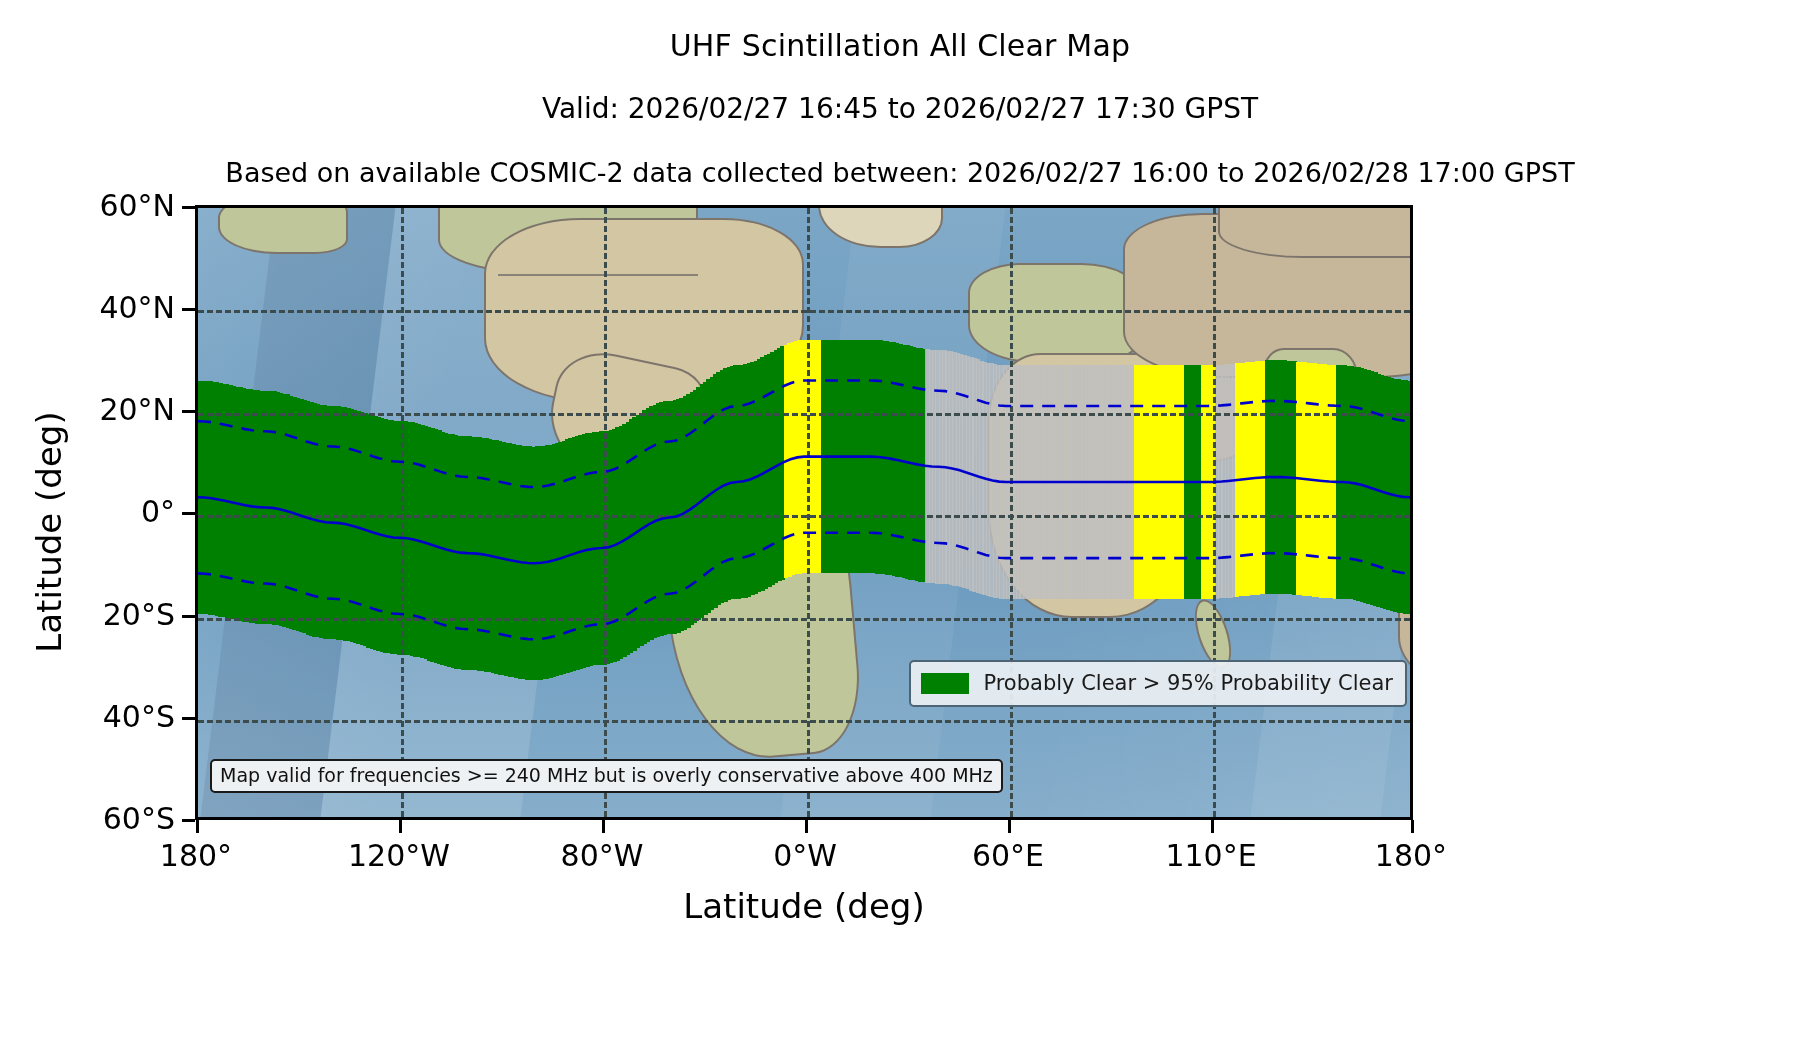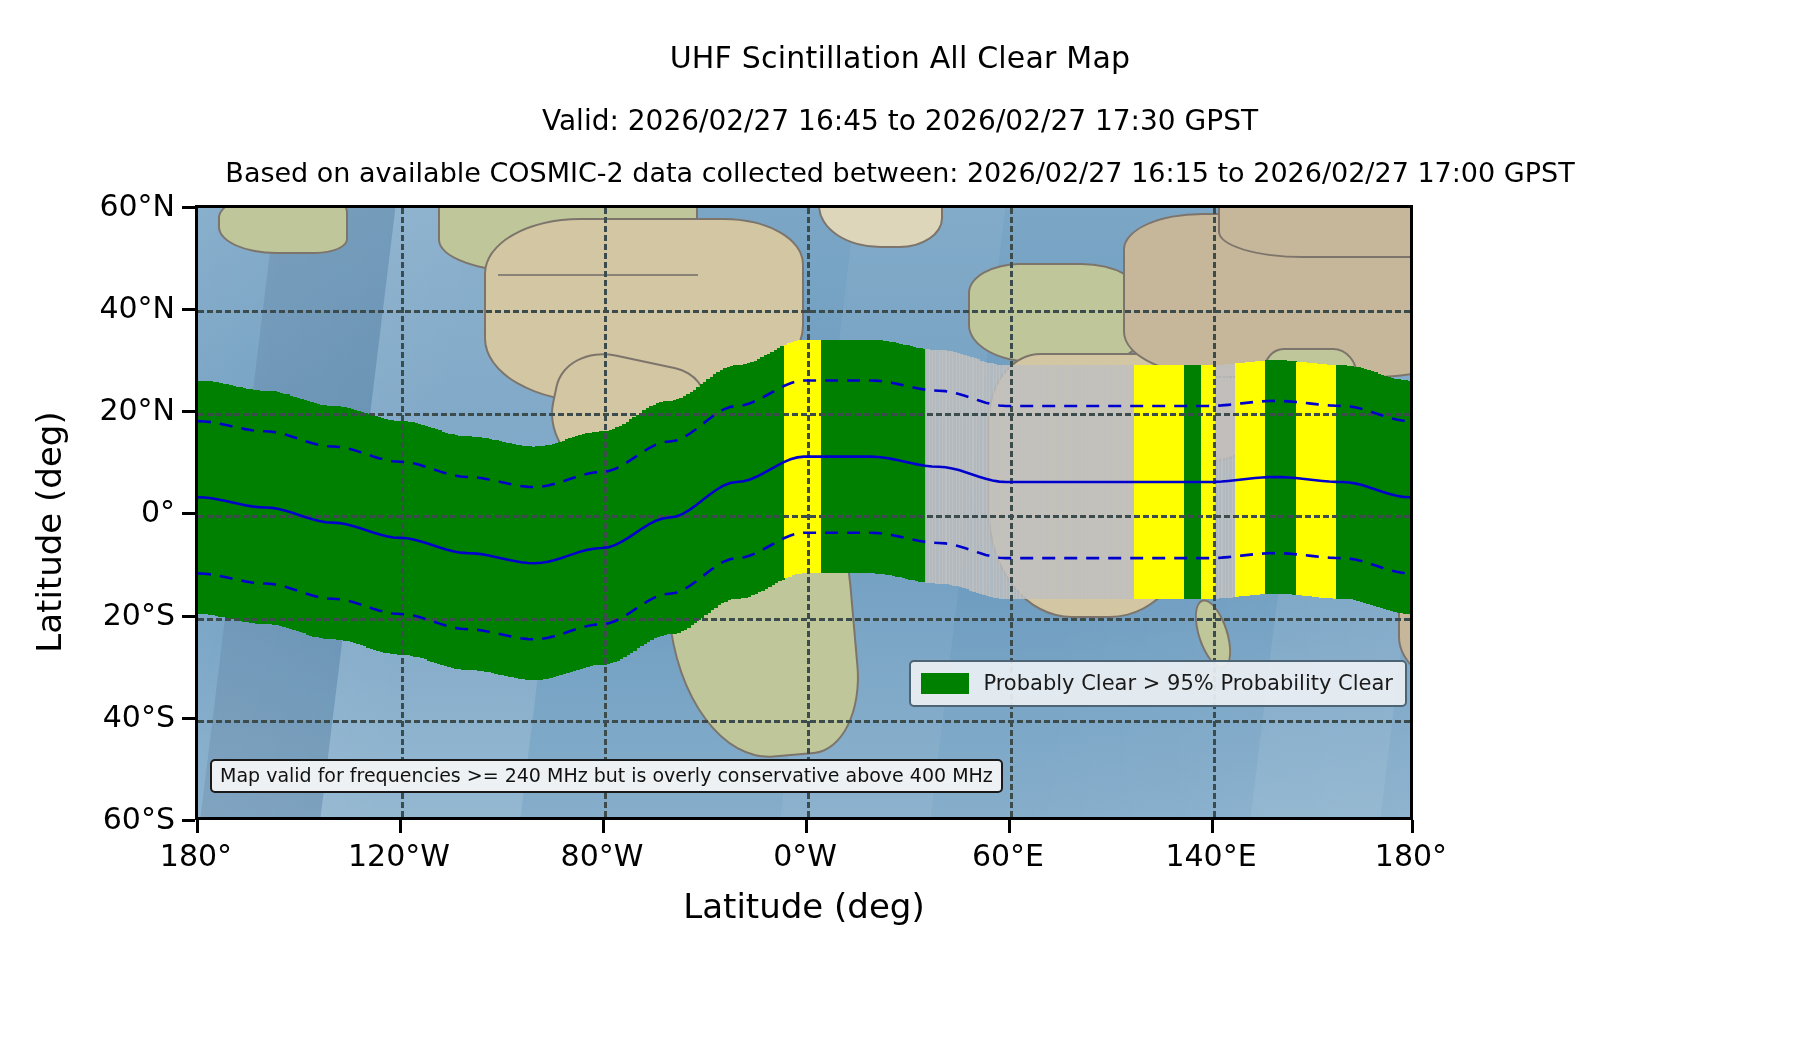--- a/index.html
+++ b/index.html
@@ -12,21 +12,21 @@
     height: 1050px;
     font-family: "DejaVu Sans", sans-serif;
     position: relative;
     overflow: hidden;
   }
 
   
   .title-block {
     position: absolute;
     left: 0;
-    top: 16px;
+    top: 4px;
     width: 1800px;
     text-align: center;
   }
   .title-main {
     font-size: 30px;
     color: #000;
     margin-top: 24px;
     letter-spacing: 0.2px;
   }
   .title-sub {
@@ -209,21 +209,21 @@
     transform-origin: center center;
   }
 </style>
 </head>
 <body>
 
 <div class="title-block">
   <div class="title-main">UHF Scintillation All Clear Map</div>
   <div class="title-sub">Valid: 2026/02/27 16:45 to 2026/02/27 17:30 GPST</div>
 </div>
-<div class="title-sub2">Based on available COSMIC-2 data collected between: 2026/02/27 16:15 to 2026/02/27 17:00 GPST</div>
+<div class="title-sub2">Based on available COSMIC-2 data collected between: 2026/02/27 16:00 to 2026/02/28 17:00 GPST</div>
 
 <div id="plot-frame">
 
   <div class="map-bg">
     <div class="ocean"></div>
     <div class="ocean-swath" style="left:40px;width:120px;background:rgba(60,90,120,0.16);"></div>
     <div class="ocean-swath" style="left:160px;width:200px;background:rgba(255,255,255,0.13);"></div>
     <div class="ocean-swath" style="left:620px;width:150px;background:rgba(255,255,255,0.06);"></div>
     <div class="ocean-swath" style="left:1090px;width:130px;background:rgba(255,255,255,0.08);"></div>
 
@@ -675,18 +675,18 @@
   <div class="tick-x" style="left:805px;"></div>
   <div class="tick-x" style="left:1008px;"></div>
   <div class="tick-x" style="left:1211px;"></div>
   <div class="tick-x" style="left:1411px;"></div>
 
   <div class="ticklabel-x" style="left:96px;">180°</div>
   <div class="ticklabel-x" style="left:299px;">120°W</div>
   <div class="ticklabel-x" style="left:502px;">80°W</div>
   <div class="ticklabel-x" style="left:705px;">0°W</div>
   <div class="ticklabel-x" style="left:908px;">60°E</div>
-  <div class="ticklabel-x" style="left:1111px;">140°E</div>
+  <div class="ticklabel-x" style="left:1111px;">110°E</div>
   <div class="ticklabel-x" style="left:1311px;">180°</div>
 </div>
 
 <div id="xlabel">Latitude (deg)</div>
 <div id="ylabel">Latitude (deg)</div>
 
 </body></html>

